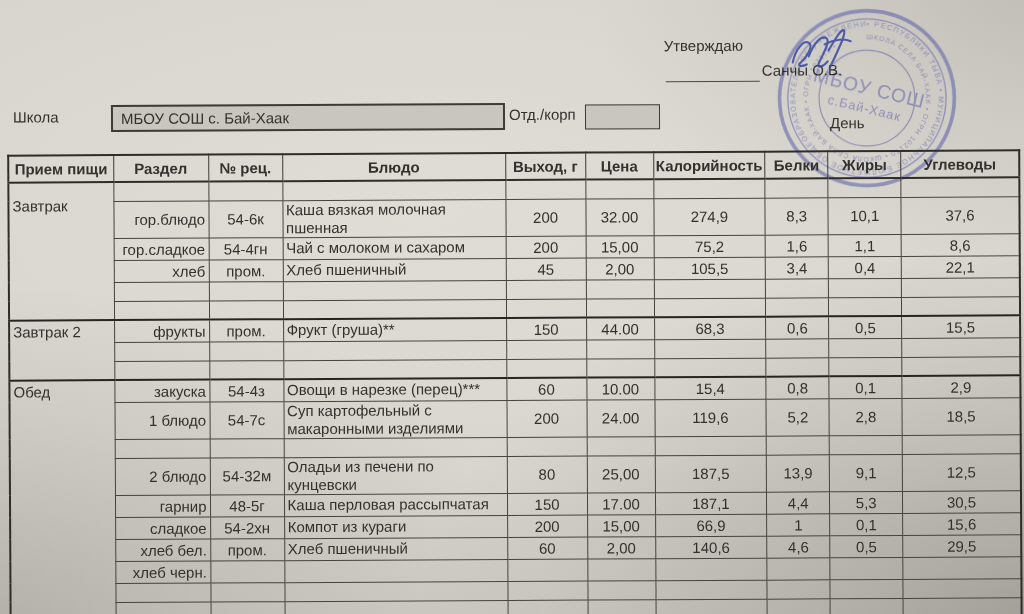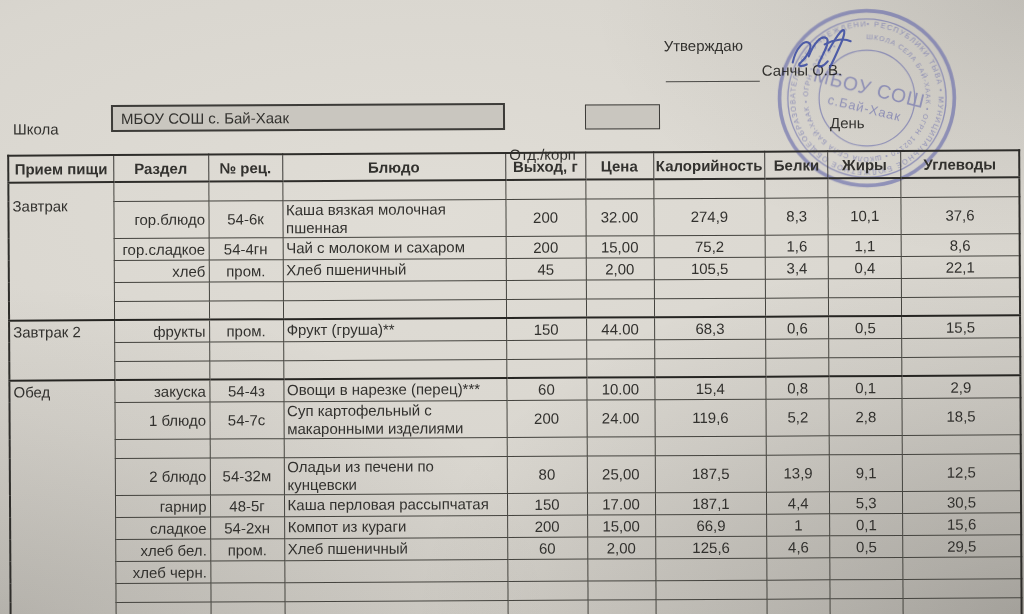--- a/index.html
+++ b/index.html
@@ -23,22 +23,22 @@
   .approval-line2{display:flex;align-items:flex-end;margin-top:3px;}
   .sig-line{display:inline-block;width:94px;border-bottom:1.4px solid #4a4946;height:15px;margin:0 2px;}
   
   .signature{position:absolute;left:786px;top:28px;width:84px;height:52px;pointer-events:none;}
   
   .stamp{position:absolute;left:776px;top:6px;width:184px;height:188px;pointer-events:none;
          opacity:0.58;mix-blend-mode:multiply;filter:blur(0.35px);}
 
   
   .form-label{position:absolute;font-size:15px;}
-  .lbl-school{left:14px;top:118px;}
-  .lbl-dept{left:510px;top:106px;margin-top:40px;}
+  .lbl-school{left:14px;top:106px;}
+  .lbl-dept{left:510px;top:106px;}
   .lbl-day{left:831px;top:116px;}
   .form-box{position:absolute;border:2px solid #3c3b38;box-sizing:border-box;font-size:15px;
             display:flex;align-items:center;}
   .box-school{left:112px;top:103px;width:394px;height:27px;background:#c9c6bf;padding-left:8px;}
   .box-dept{left:586px;top:105px;width:75px;height:25px;background:#c9c6bf;border-width:1.6px;}
   .box-day{left:916px;top:103px;width:100px;height:26px;background:#d3d0c9;justify-content:center;}
 
   
   table.menu{position:absolute;left:8px;top:152px;border-collapse:collapse;table-layout:fixed;
              font-size:15px;color:#32312e;}
@@ -308,21 +308,21 @@
           <td class="c6">1</td>
           <td class="c7">0,1</td>
           <td class="c8">15,6</td>
         </tr>
         <tr>
           <td class="c0">хлеб бел.</td>
           <td class="c1">пром.</td>
           <td class="c2">Хлеб пшеничный</td>
           <td class="c3">60</td>
           <td class="c4">2,00</td>
-          <td class="c5">125,6</td>
+          <td class="c5">140,6</td>
           <td class="c6">4,6</td>
           <td class="c7">0,5</td>
           <td class="c8">29,5</td>
         </tr>
         <tr>
           <td class="c0">хлеб черн.</td>
           <td class="c1"></td>
           <td class="c2"></td>
           <td class="c3"></td>
           <td class="c4"></td>

